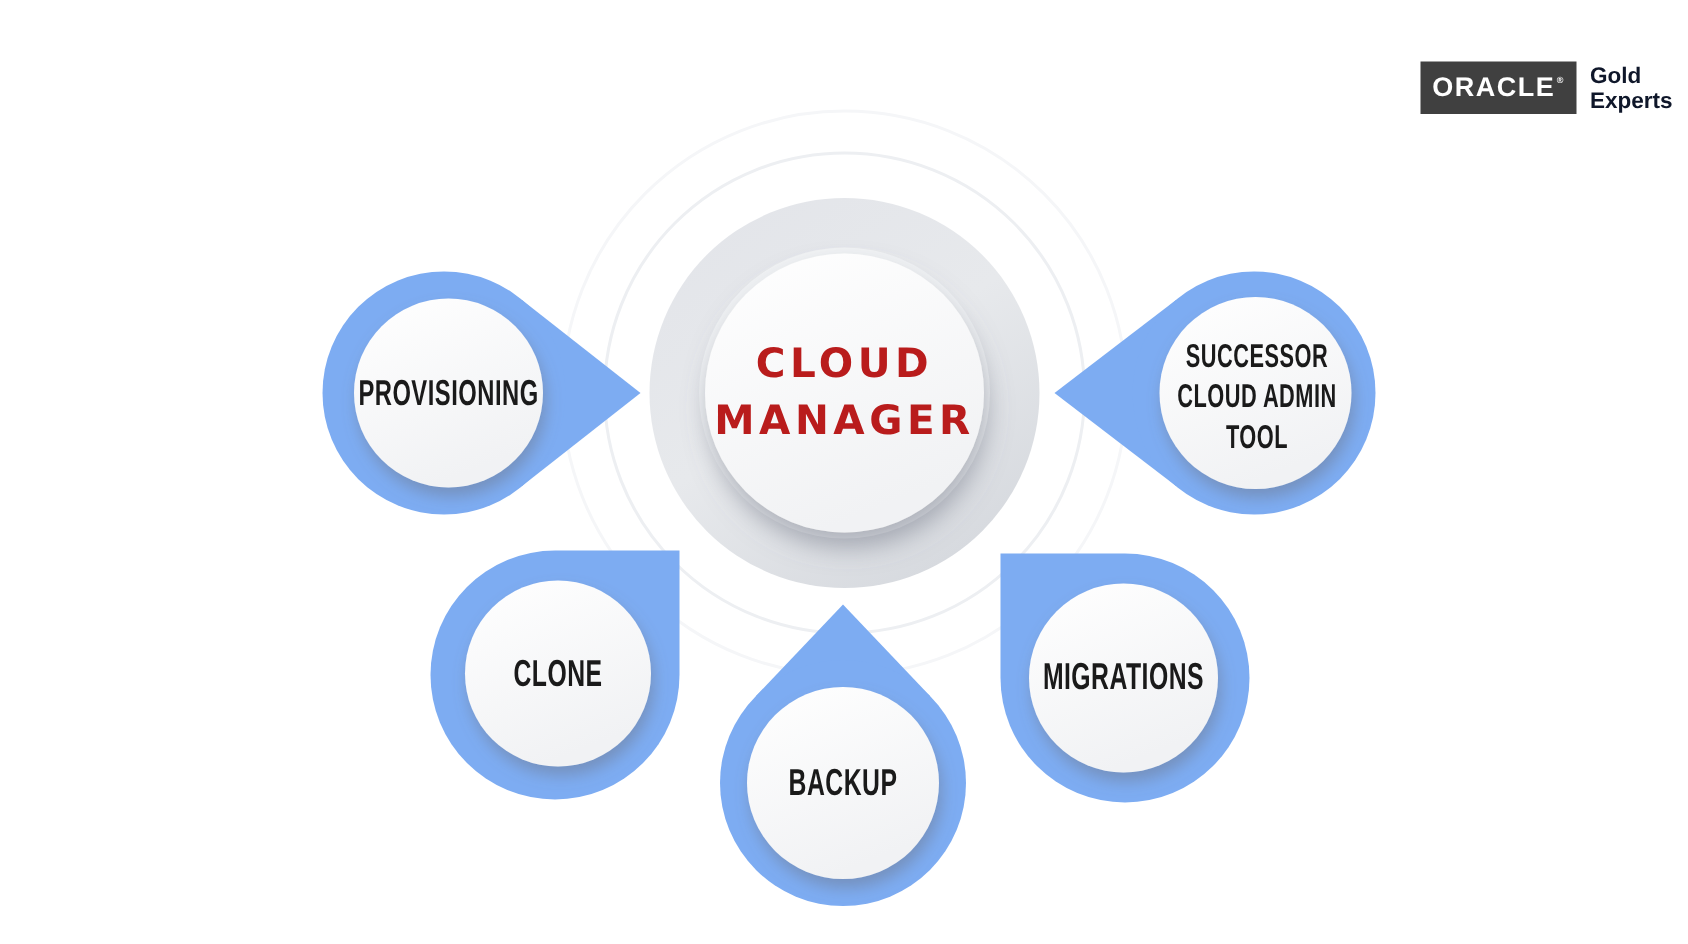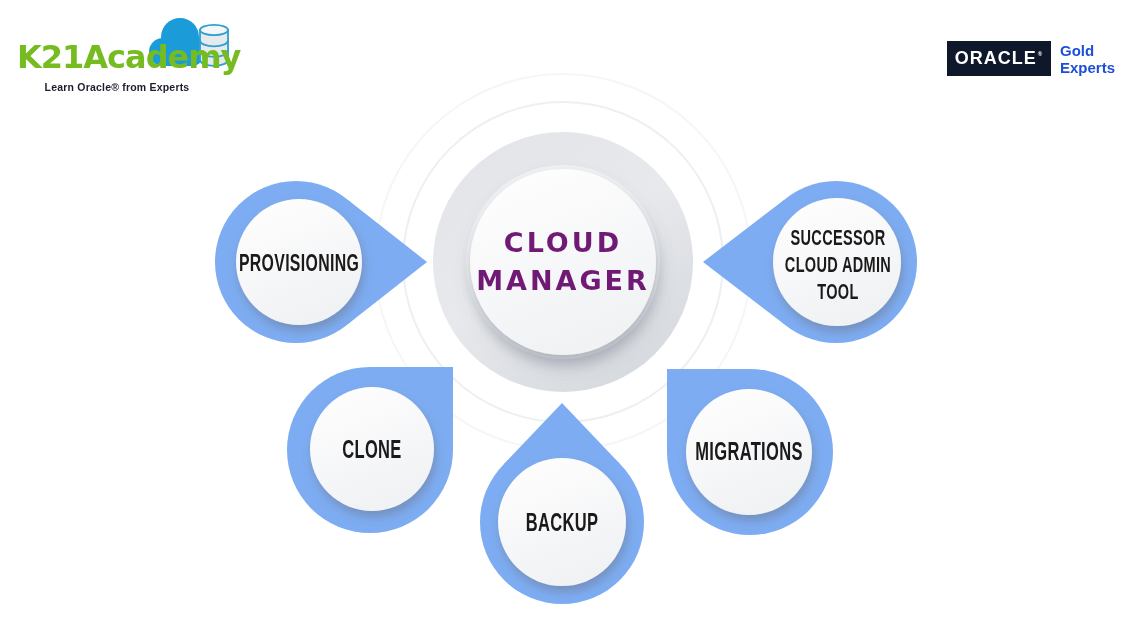--- a/index.html
+++ b/index.html
@@ -11,21 +11,21 @@
 
   
   .node-label{
     position:absolute;transform:translate(-50%,-50%) scaleX(0.66);
     font-family:"Liberation Sans",sans-serif;font-weight:bold;color:#1a1a1a;
     white-space:pre-line;text-align:center;letter-spacing:0.5px;line-height:1.18;
   }
   .hub-label{
     position:absolute;left:563px;top:262px;transform:translate(-50%,-50%);
     font-family:"DejaVu Sans",sans-serif;font-weight:bold;font-size:27px;
-    letter-spacing:3px;line-height:38px;color:#701a75;white-space:pre-line;
+    letter-spacing:3px;line-height:38px;color:#b91c1c;white-space:pre-line;
     text-align:center;
   }
   .lbl-provisioning{left:299px;top:263px;font-size:24px;}
   .lbl-successor{left:838px;top:264px;font-size:22px;line-height:27px;}
   .lbl-clone{left:372px;top:450px;font-size:25px;}
   .lbl-backup{left:562px;top:523px;font-size:25px;}
   .lbl-migrations{left:749px;top:452px;font-size:25px;}
 
   
   .k21-logo{position:absolute;left:17px;top:8px;width:210px;height:92px;}
@@ -35,28 +35,28 @@
     font-weight:bold;font-size:32px;letter-spacing:-1px;color:#76bc21;
   }
   .k21-tagline{
     position:absolute;left:0;top:73px;width:200px;text-align:center;
     font-size:10.5px;font-weight:bold;letter-spacing:0.2px;color:#1c1c2e;
   }
 
   
   .oracle-badge{position:absolute;left:947px;top:41px;display:flex;align-items:flex-start;}
   .oracle-box{
-    width:104px;height:35px;background:#0f172a;color:#ffffff;
+    width:104px;height:35px;background:#404040;color:#ffffff;
     display:flex;align-items:center;justify-content:center;
     font-weight:bold;font-size:18px;letter-spacing:1px;
   }
   .oracle-box sup{font-size:6px;margin-left:1px;transform:translateY(-5px);}
   .oracle-tier{
     margin-left:9px;font-weight:bold;font-size:15px;line-height:17px;
-    color:#1d4ed8;padding-top:1px;
+    color:#0f172a;padding-top:1px;
   }
 </style>
 </head>
 <body>
 
 <div class="stage">
 
   <svg class="diagram-svg" width="1125" height="629" viewBox="0 0 1125 629">
     <defs>
       <linearGradient id="gRing" x1="0" y1="0" x2="0.65" y2="1">
@@ -116,38 +116,20 @@
 MANAGER</div>
 
   <div class="node-label lbl-provisioning">PROVISIONING</div>
   <div class="node-label lbl-successor">SUCCESSOR
 CLOUD ADMIN
 TOOL</div>
   <div class="node-label lbl-clone">CLONE</div>
   <div class="node-label lbl-backup">BACKUP</div>
   <div class="node-label lbl-migrations">MIGRATIONS</div>
 
-  <div class="k21-logo">
-    <svg class="k21-cloud" width="94" height="62" viewBox="0 0 94 62">
-      <g fill="#1b9cd8">
-        <circle cx="25" cy="40" r="14"></circle>
-        <circle cx="42" cy="25" r="19"></circle>
-        <circle cx="58" cy="38" r="13"></circle>
-        <rect x="16" y="36" width="48" height="18" rx="9"></rect>
-      </g>
-      <g transform="translate(62,13)">
-        <path d="M0 5 v30 c0 3.2 6.3 5.8 14 5.8 s14 -2.6 14 -5.8 v-30 z" fill="#e6eaed" stroke="#2d9fd0" stroke-width="1.8"></path>
-        <ellipse cx="14" cy="5" rx="14" ry="5.2" fill="#f4f6f7" stroke="#2d9fd0" stroke-width="1.8"></ellipse>
-        <path d="M0 15.5 c0 3.2 6.3 5.8 14 5.8 s14 -2.6 14 -5.8" fill="none" stroke="#2d9fd0" stroke-width="1.8"></path>
-        <path d="M0 26 c0 3.2 6.3 5.8 14 5.8 s14 -2.6 14 -5.8" fill="none" stroke="#2d9fd0" stroke-width="1.8"></path>
-      </g>
-    </svg>
-    <div class="k21-wordmark">K21Academy</div>
-    <div class="k21-tagline">Learn Oracle® from Experts</div>
-  </div>
 
   <div class="oracle-badge">
     <div class="oracle-box">
       <span>ORACLE</span>
       <sup>®</sup>
     </div>
     <div class="oracle-tier">
       <div>Gold</div>
       <div>Experts</div>
     </div>

